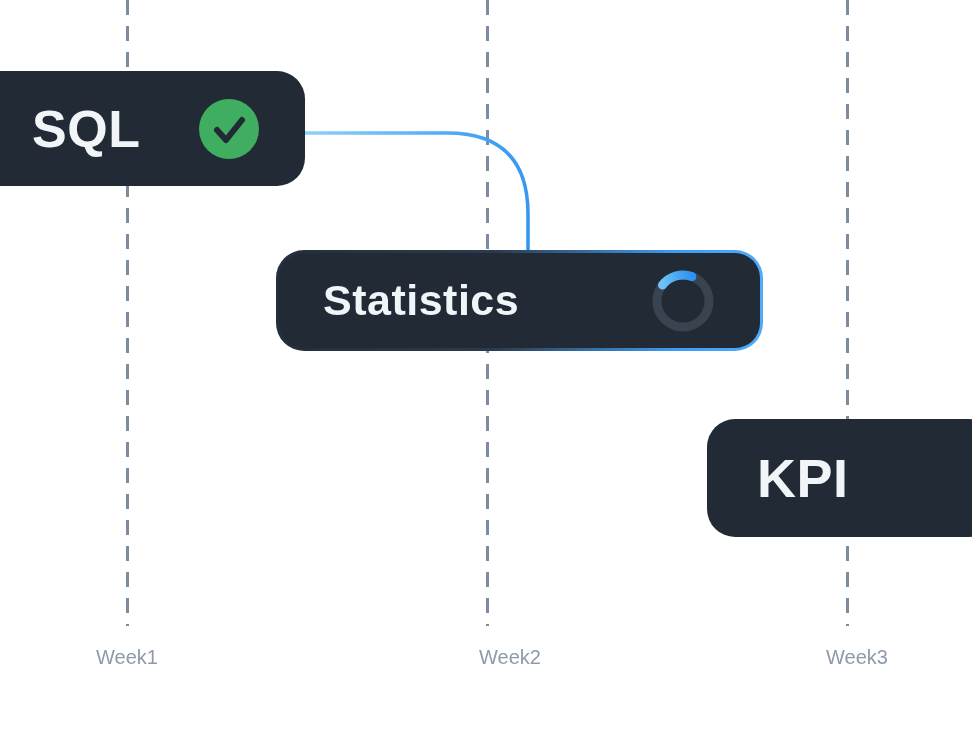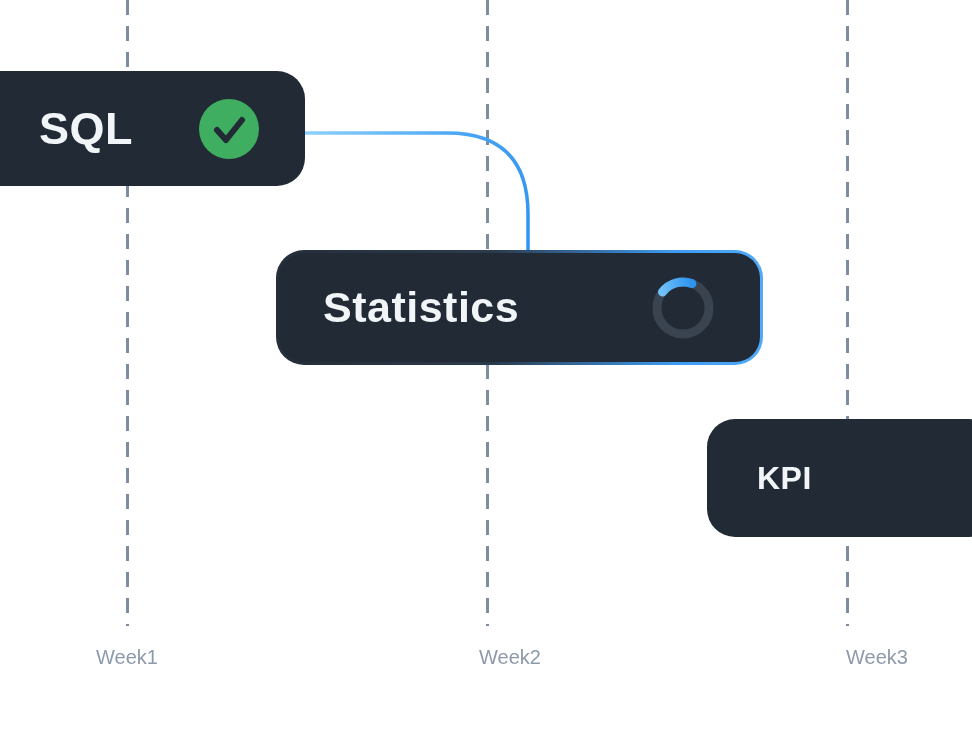--- a/index.html
+++ b/index.html
@@ -43,45 +43,45 @@
   }
   .card-sql {
     left: -52px;
     top: 71px;
     width: 357px;
     height: 115px;
     padding-left: 84px;
     padding-right: 46px;
     justify-content: space-between;
   }
-  .card-sql .card-label { font-size: 45px; margin-left: 7px; }
+  .card-sql .card-label { font-size: 52px; }
 
   .card-statistics {
     left: 276px;
     top: 250px;
     width: 487px;
-    height: 115px;
+    height: 101px;
     padding-left: 44px;
     padding-right: 42px;
     justify-content: space-between;
     border: 3px solid transparent;
     background:
       linear-gradient(#212A35, #212A35) padding-box,
       linear-gradient(90deg, #252E3A 0%, #2B3B4E 45%, #3D9CF3 82%, #4FAAF8 100%) border-box;
   }
   .card-statistics .card-label { font-size: 43px; }
 
   .card-kpi {
     left: 707px;
     top: 419px;
     width: 290px;
     height: 118px;
     padding-left: 50px;
   }
-  .card-kpi .card-label { font-size: 32px; }
+  .card-kpi .card-label { font-size: 54px; }
 
   .badge-check {
     width: 60px;
     height: 60px;
     flex: 0 0 60px;
     border-radius: 50%;
     background: #3FAE60;
     display: flex;
     align-items: center;
     justify-content: center;
@@ -143,15 +143,15 @@
       <path d="M 14.5 19 A 26 26 0 0 1 43.9 10.6" fill="none" stroke="url(#spinGrad)" stroke-width="9" stroke-linecap="round"></path>
     </svg>
   </div>
 
   <div class="card card-kpi">
     <span class="card-label">KPI</span>
   </div>
 
   <div class="week-label" style="left:127px">Week1</div>
   <div class="week-label" style="left:510px">Week2</div>
-  <div class="week-label" style="left:877px">Week3</div>
+  <div class="week-label" style="left:857px">Week3</div>
 
 </div>
 
 </body></html>

